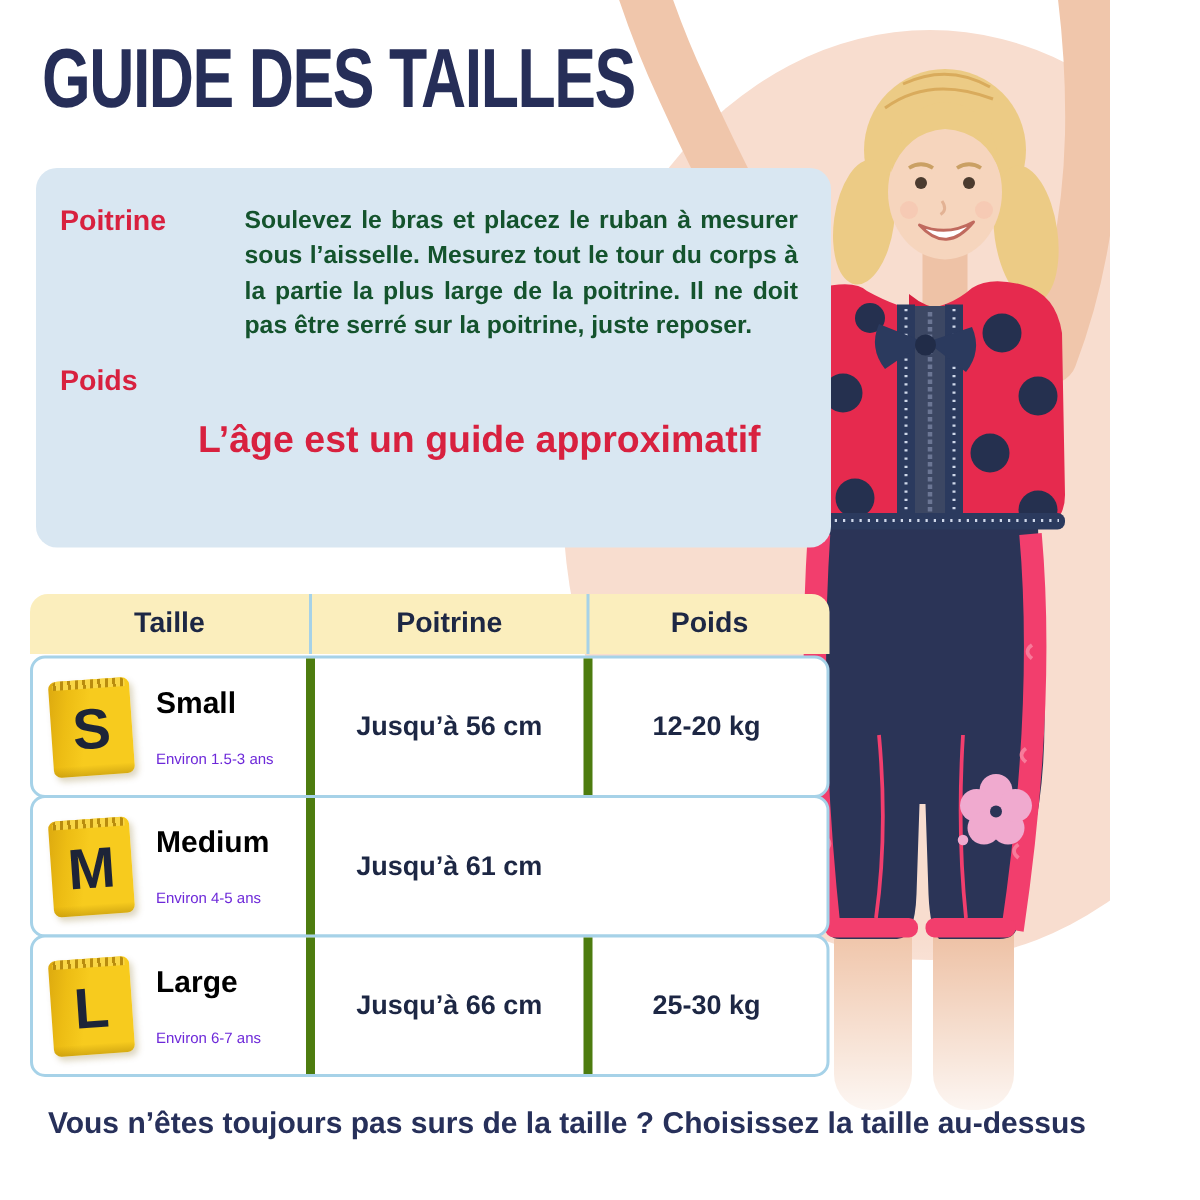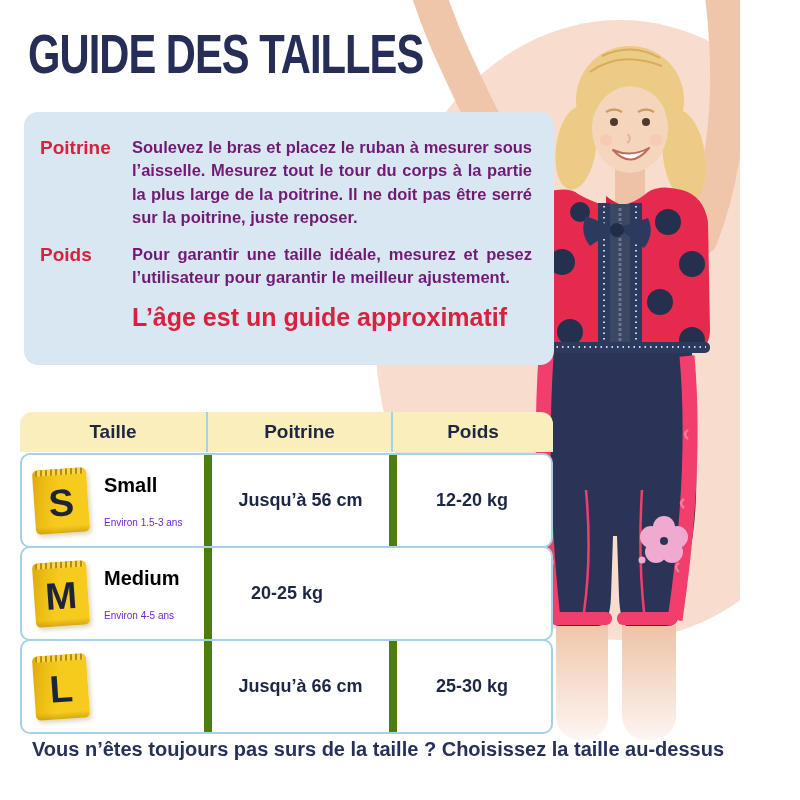--- a/index.html
+++ b/index.html
@@ -20,34 +20,34 @@
     letter-spacing: -1px; transform: scale(0.97, 1.3); transform-origin: left top;
     white-space: nowrap;
   }
 
   .info-box {
     position: absolute; left: 24px; top: 112px; width: 530px; height: 253px;
     background: #d9e7f2; border-radius: 14px; padding: 24px 22px 0 16px;
   }
   .info-row { display: flex; margin-bottom: 13px; }
   .info-label { width: 92px; flex: 0 0 92px; font-size: 19px; font-weight: bold; color: #d8213f; padding-top: 1px; }
-  .info-text { flex: 1; font-size: 16.5px; font-weight: bold; color: #701a75; line-height: 1.42; text-align: justify; }
+  .info-text { flex: 1; font-size: 16.5px; font-weight: bold; color: #14532d; line-height: 1.42; text-align: justify; margin-left: 31px; }
   .age-note { margin-left: 92px; font-size: 25px; font-weight: bold; color: #d8213f; margin-top: 9px; }
 
   
-  .size-table { position: absolute; left: 20px; top: 412px; width: 533px; border-radius: 24px; }
+  .size-table { position: absolute; left: 20px; top: 396px; width: 533px; border-radius: 24px; }
   .t-head { display: flex; background: #fbeebd; border-radius: 12px 12px 0 0; height: 40px; margin-bottom: 3px; }
   .t-head .hc { display: flex; align-items: center; justify-content: center;
     font-size: 19px; font-weight: bold; color: #1d2744; }
   .t-head .hc + .hc { border-left: 2px solid #a6d2e8; }
   .c1 { width: 186px; } .c2 { width: 185px; } .c3 { width: 162px; }
   .t-row { display: flex; background: #fff; border: 2px solid #a6d2e8; border-radius: 10px;
     height: 95px; margin-top: -2px; }
   .t-row .cell { display: flex; align-items: center; justify-content: center; }
-  .t-row .cell + .cell { border-left: 8px solid #4d7c0f; }
+  .t-row .cell + .cell { border-left: 6px solid #4d7c0f; }
   .cell-size { justify-content: flex-start !important; padding-left: 12px; gap: 16px; }
   .cell.c1 { width: 182px; } .cell.c2 { width: 185px; } .cell.c3 { width: 158px; }
   .metric { font-size: 18px; font-weight: bold; color: #1d2744; }
 
   .size-name { font-size: 20px; font-weight: bold; color: #000000; line-height: 1.1; }
   .size-age { font-size: 10px; color: #6d28d9; margin-top: 21px; }
 
   
   .notepad { position: relative; width: 54px; height: 64px; transform: rotate(-4deg);
     background: linear-gradient(100deg, #dca90f 0%, #edbd14 22%, #f7cb1e 45%);
@@ -168,21 +168,20 @@
 
     <h1 class="page-title">GUIDE DES TAILLES</h1>
 
     <div class="info-box">
       <div class="info-row">
         <div class="info-label">Poitrine</div>
         <div class="info-text">Soulevez le bras et placez le ruban à mesurer sous l’aisselle. Mesurez tout le tour du corps à la partie la plus large de la poitrine. Il ne doit pas être serré sur la poitrine, juste reposer.</div>
       </div>
       <div class="info-row">
         <div class="info-label">Poids</div>
-        <div class="info-text">Pour garantir une taille idéale, mesurez et pesez l’utilisateur pour garantir le meilleur ajustement.</div>
       </div>
       <div class="age-note">L’âge est un guide approximatif</div>
     </div>
 
     <div class="size-table">
       <div class="t-head">
         <div class="hc c1">Taille</div>
         <div class="hc c2">Poitrine</div>
         <div class="hc c3">Poids</div>
       </div>
@@ -204,28 +203,32 @@
       <div class="t-row">
         <div class="cell c1 cell-size">
           <div class="notepad">
             <span class="letter">M</span>
           </div>
           <div>
             <div class="size-name">Medium</div>
             <div class="size-age">Environ 4-5 ans</div>
           </div>
         </div>
-        <div class="cell c3 metric">20-25 kg</div>
+        <div class="cell c2 metric">Jusqu’à 61 cm</div>
       </div>
 
       <div class="t-row">
         <div class="cell c1 cell-size">
           <div class="notepad">
             <span class="letter">L</span>
           </div>
+          <div>
+            <div class="size-name">Large</div>
+            <div class="size-age">Environ 6-7 ans</div>
+          </div>
         </div>
         <div class="cell c2 metric">Jusqu’à 66 cm</div>
         <div class="cell c3 metric">25-30 kg</div>
       </div>
     </div>
 
     <div class="footer-note">Vous n’êtes toujours pas surs de la taille ? Choisissez la taille au-dessus</div>
   </div>
 </div>
 

